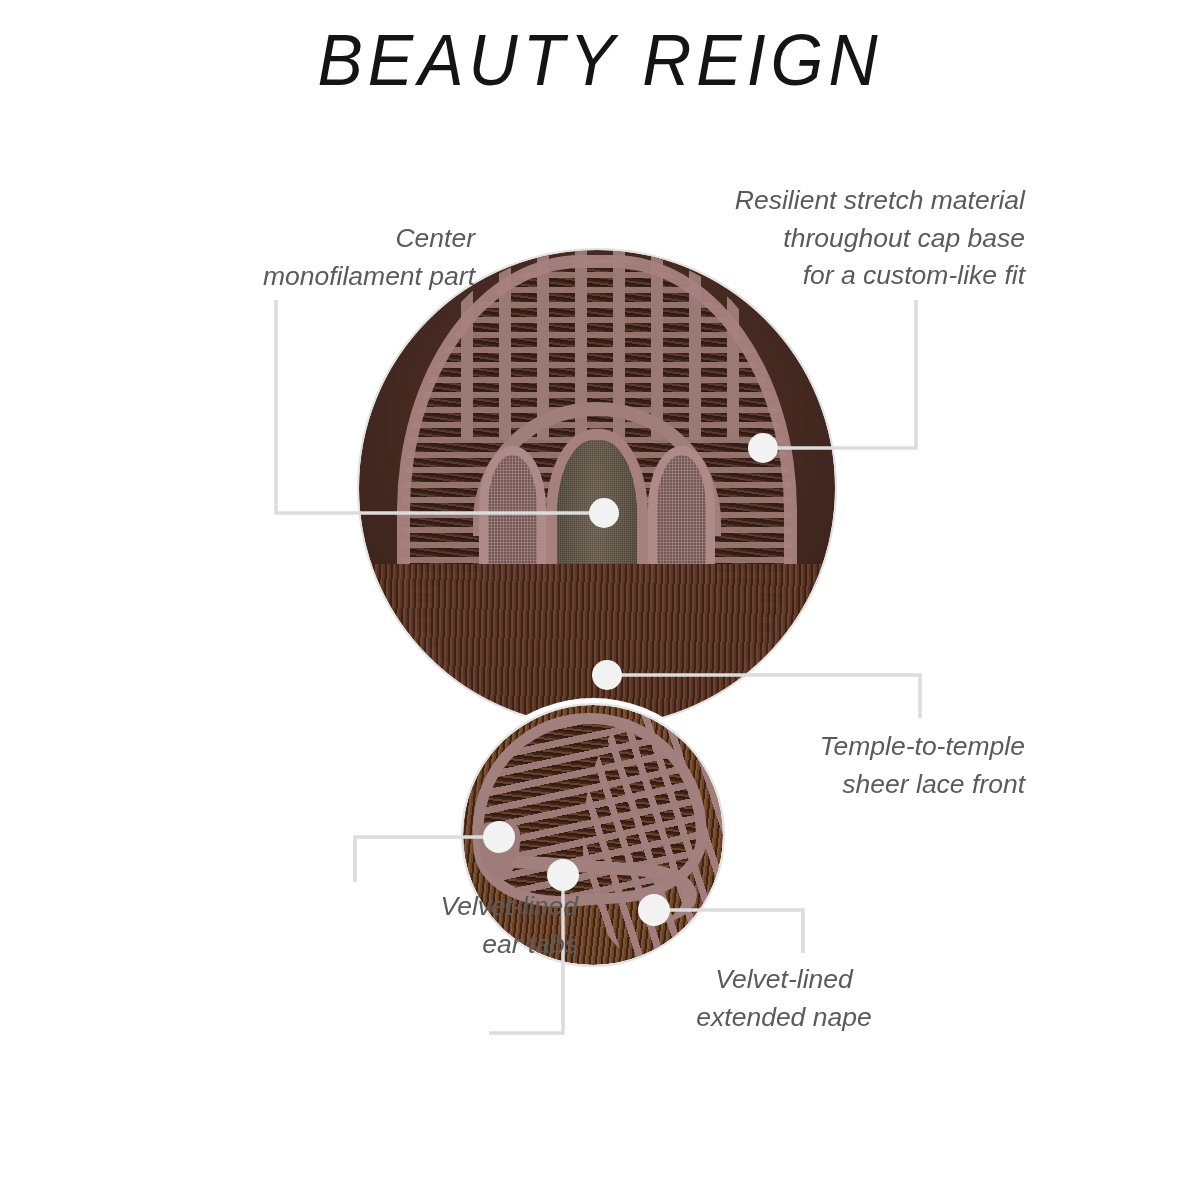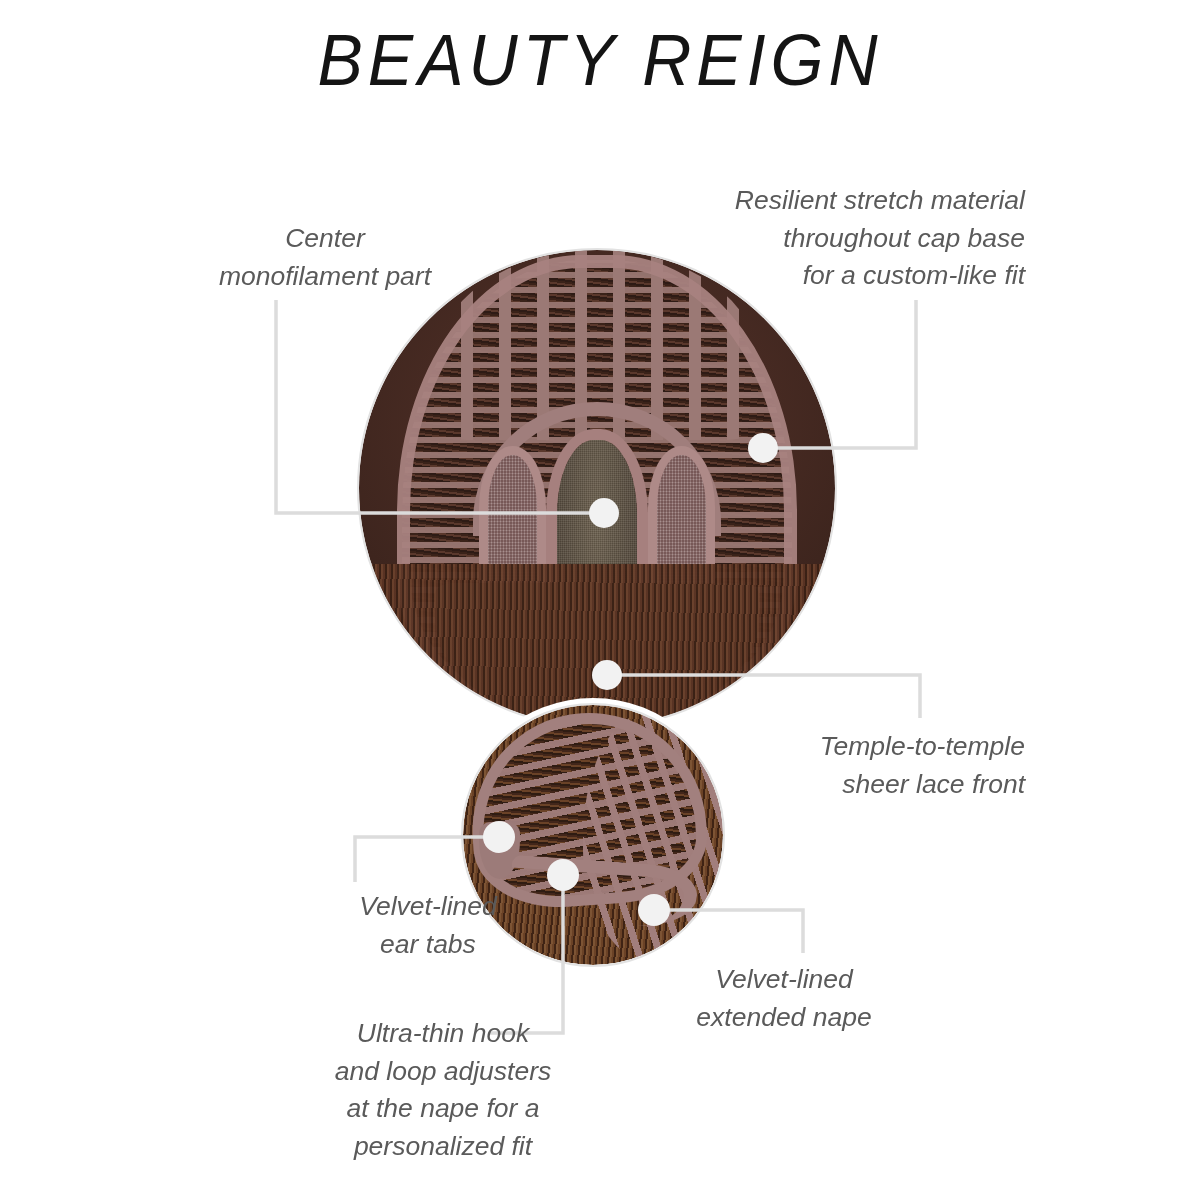--- a/index.html
+++ b/index.html
@@ -42,21 +42,21 @@
   
   .label {
     position: absolute;
     font-family: "Liberation Sans", sans-serif;
     font-size: 26.5px;
     font-weight: 400;
     color: #5a5a5a;
     line-height: 1.42;
     white-space: pre-line;
   }
-  .label.lt { text-align: center; }
+  .label.lt { text-align: right; }
   .label.rt { text-align: right; }
   .label.ct { text-align: center; }
 
   
   #leaders {
     position: absolute;
     left: 0; top: 0;
     width: 1200px;
     height: 1200px;
     pointer-events: none;
@@ -356,18 +356,14 @@
   <div class="label rt" style="left:665px; top:182px; width:360px;">Resilient stretch material
 throughout cap base
 for a custom-like fit</div>
 
   <div class="label lt" style="left:278px; top:888px; width:300px;">Velvet-lined
 ear tabs</div>
 
   <div class="label ct" style="left:648px; top:961px; width:272px;">Velvet-lined
 extended nape</div>
 
-  <div class="label lt" style="left:278px; top:1015px; width:330px;">Ultra-thin hook
-and loop adjusters
-at the nape for a
-personalized fit</div>
 
 </div>
 
 </body></html>

